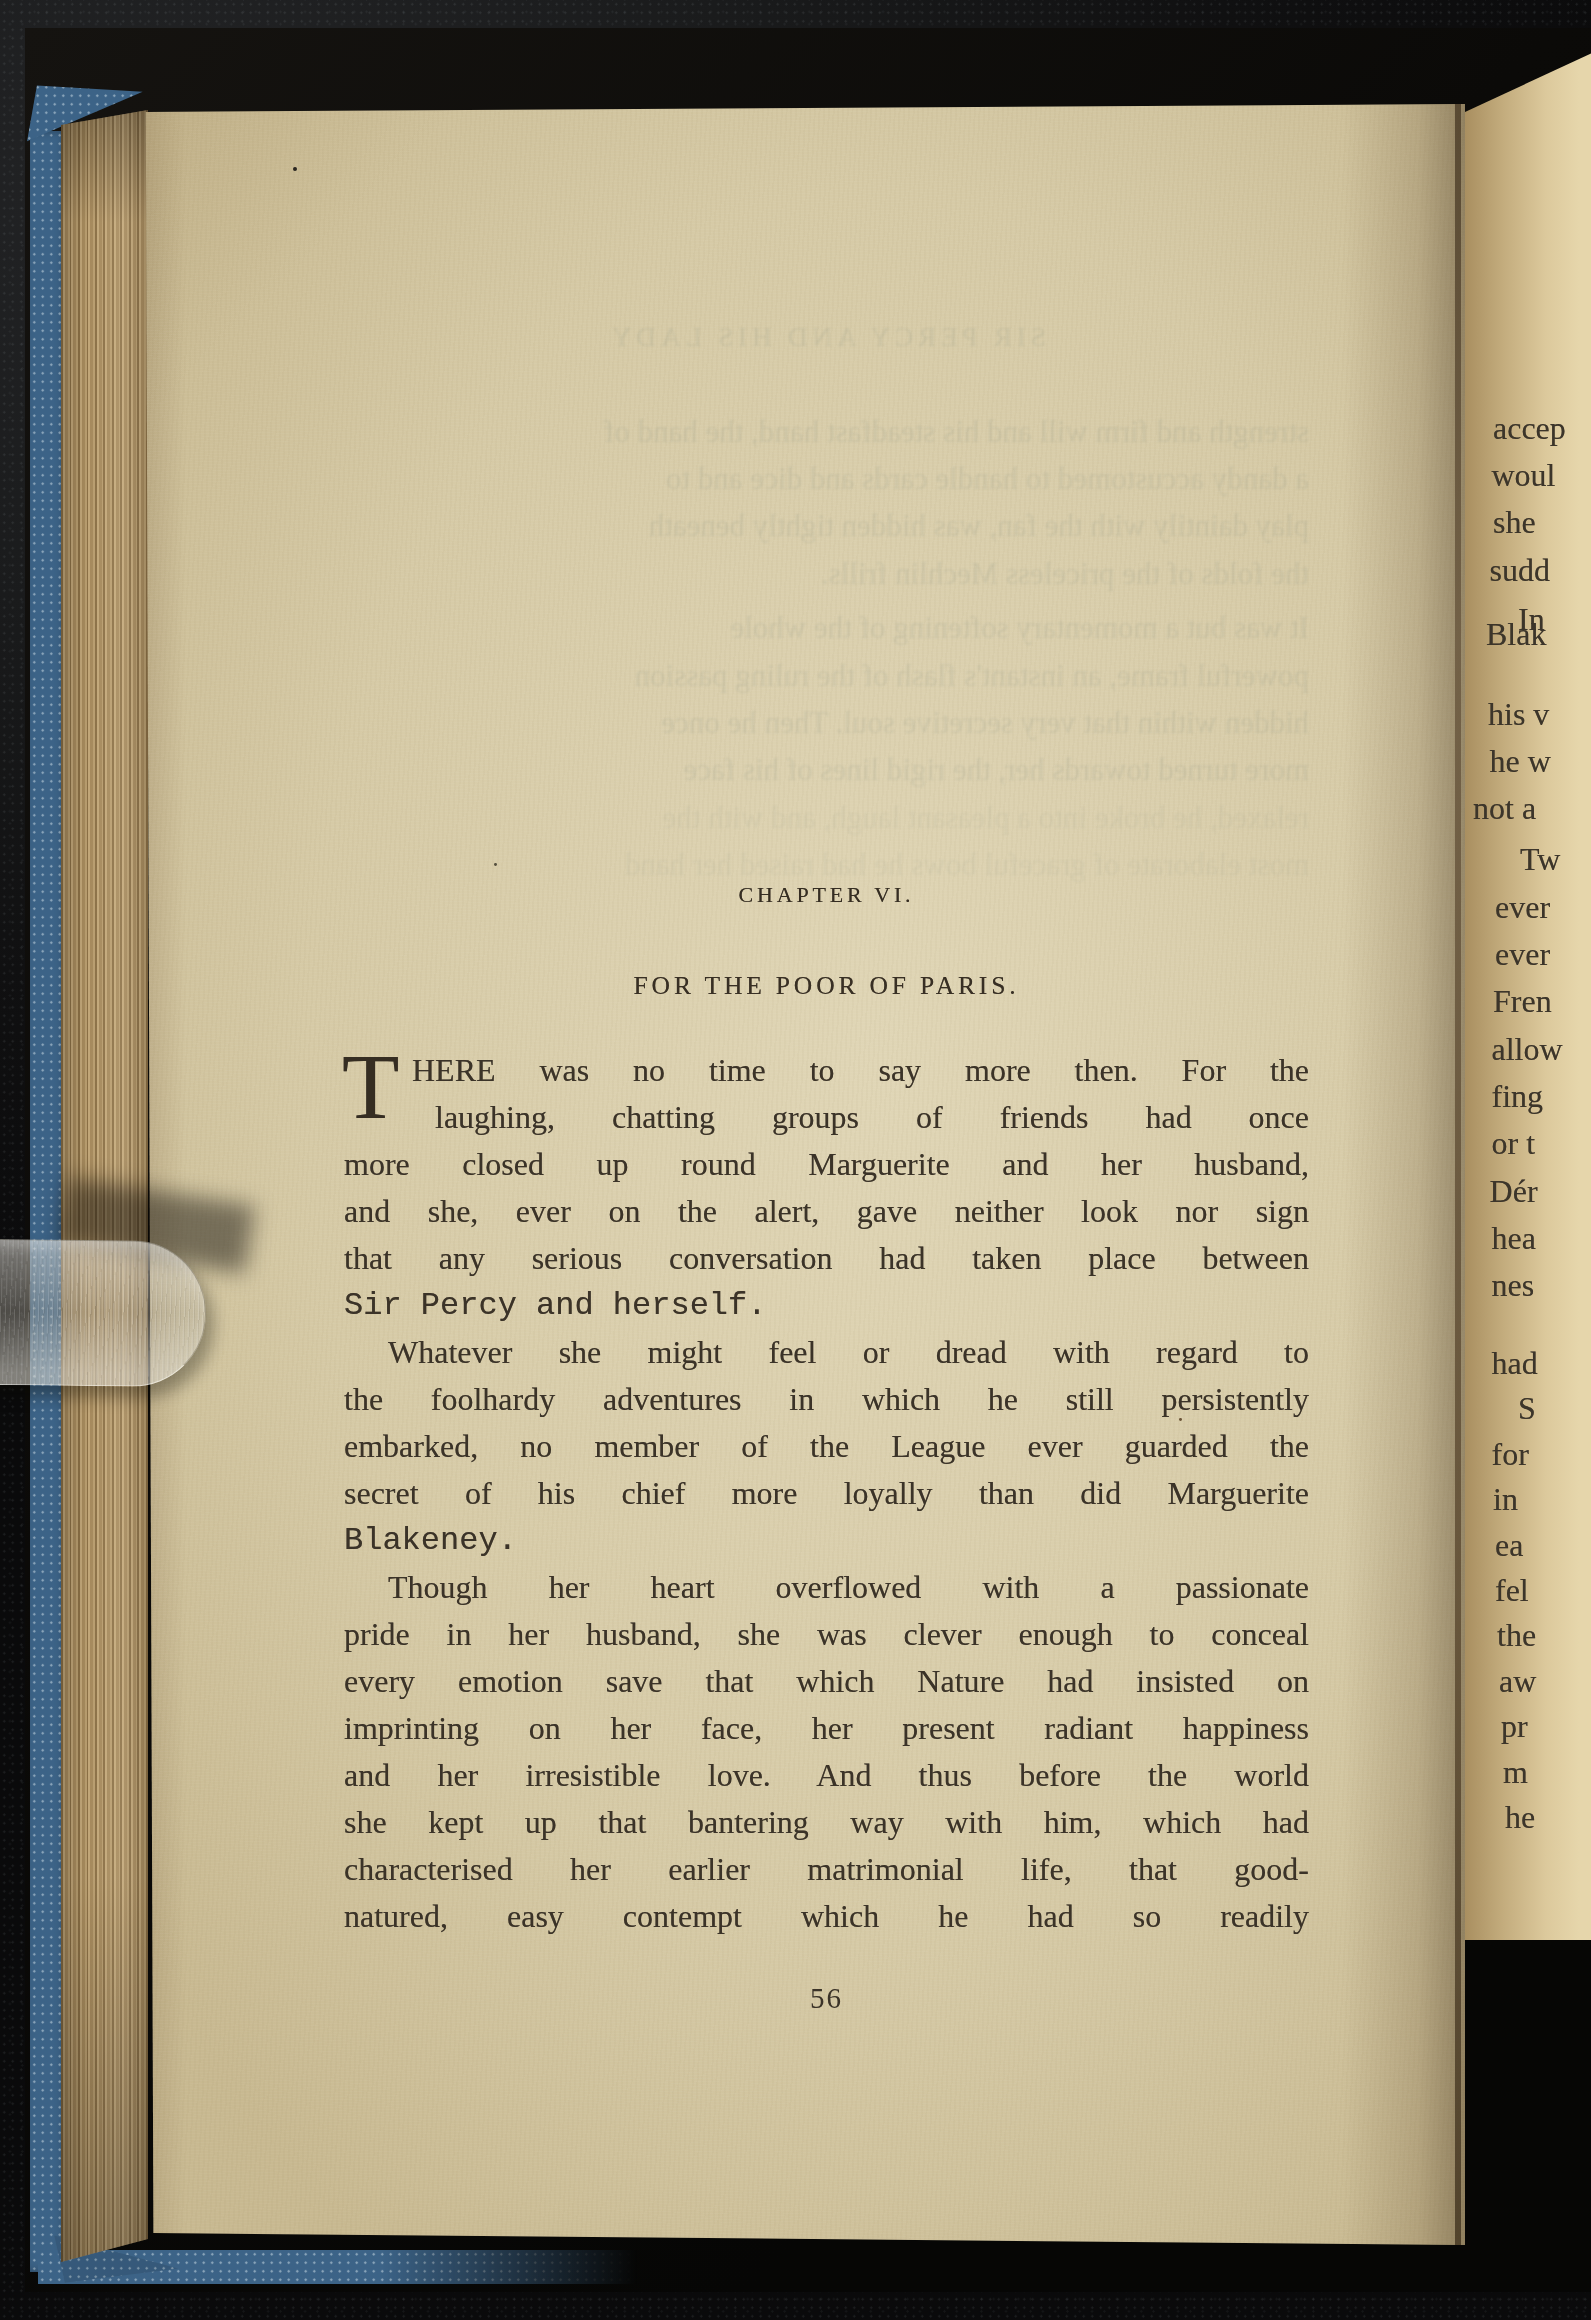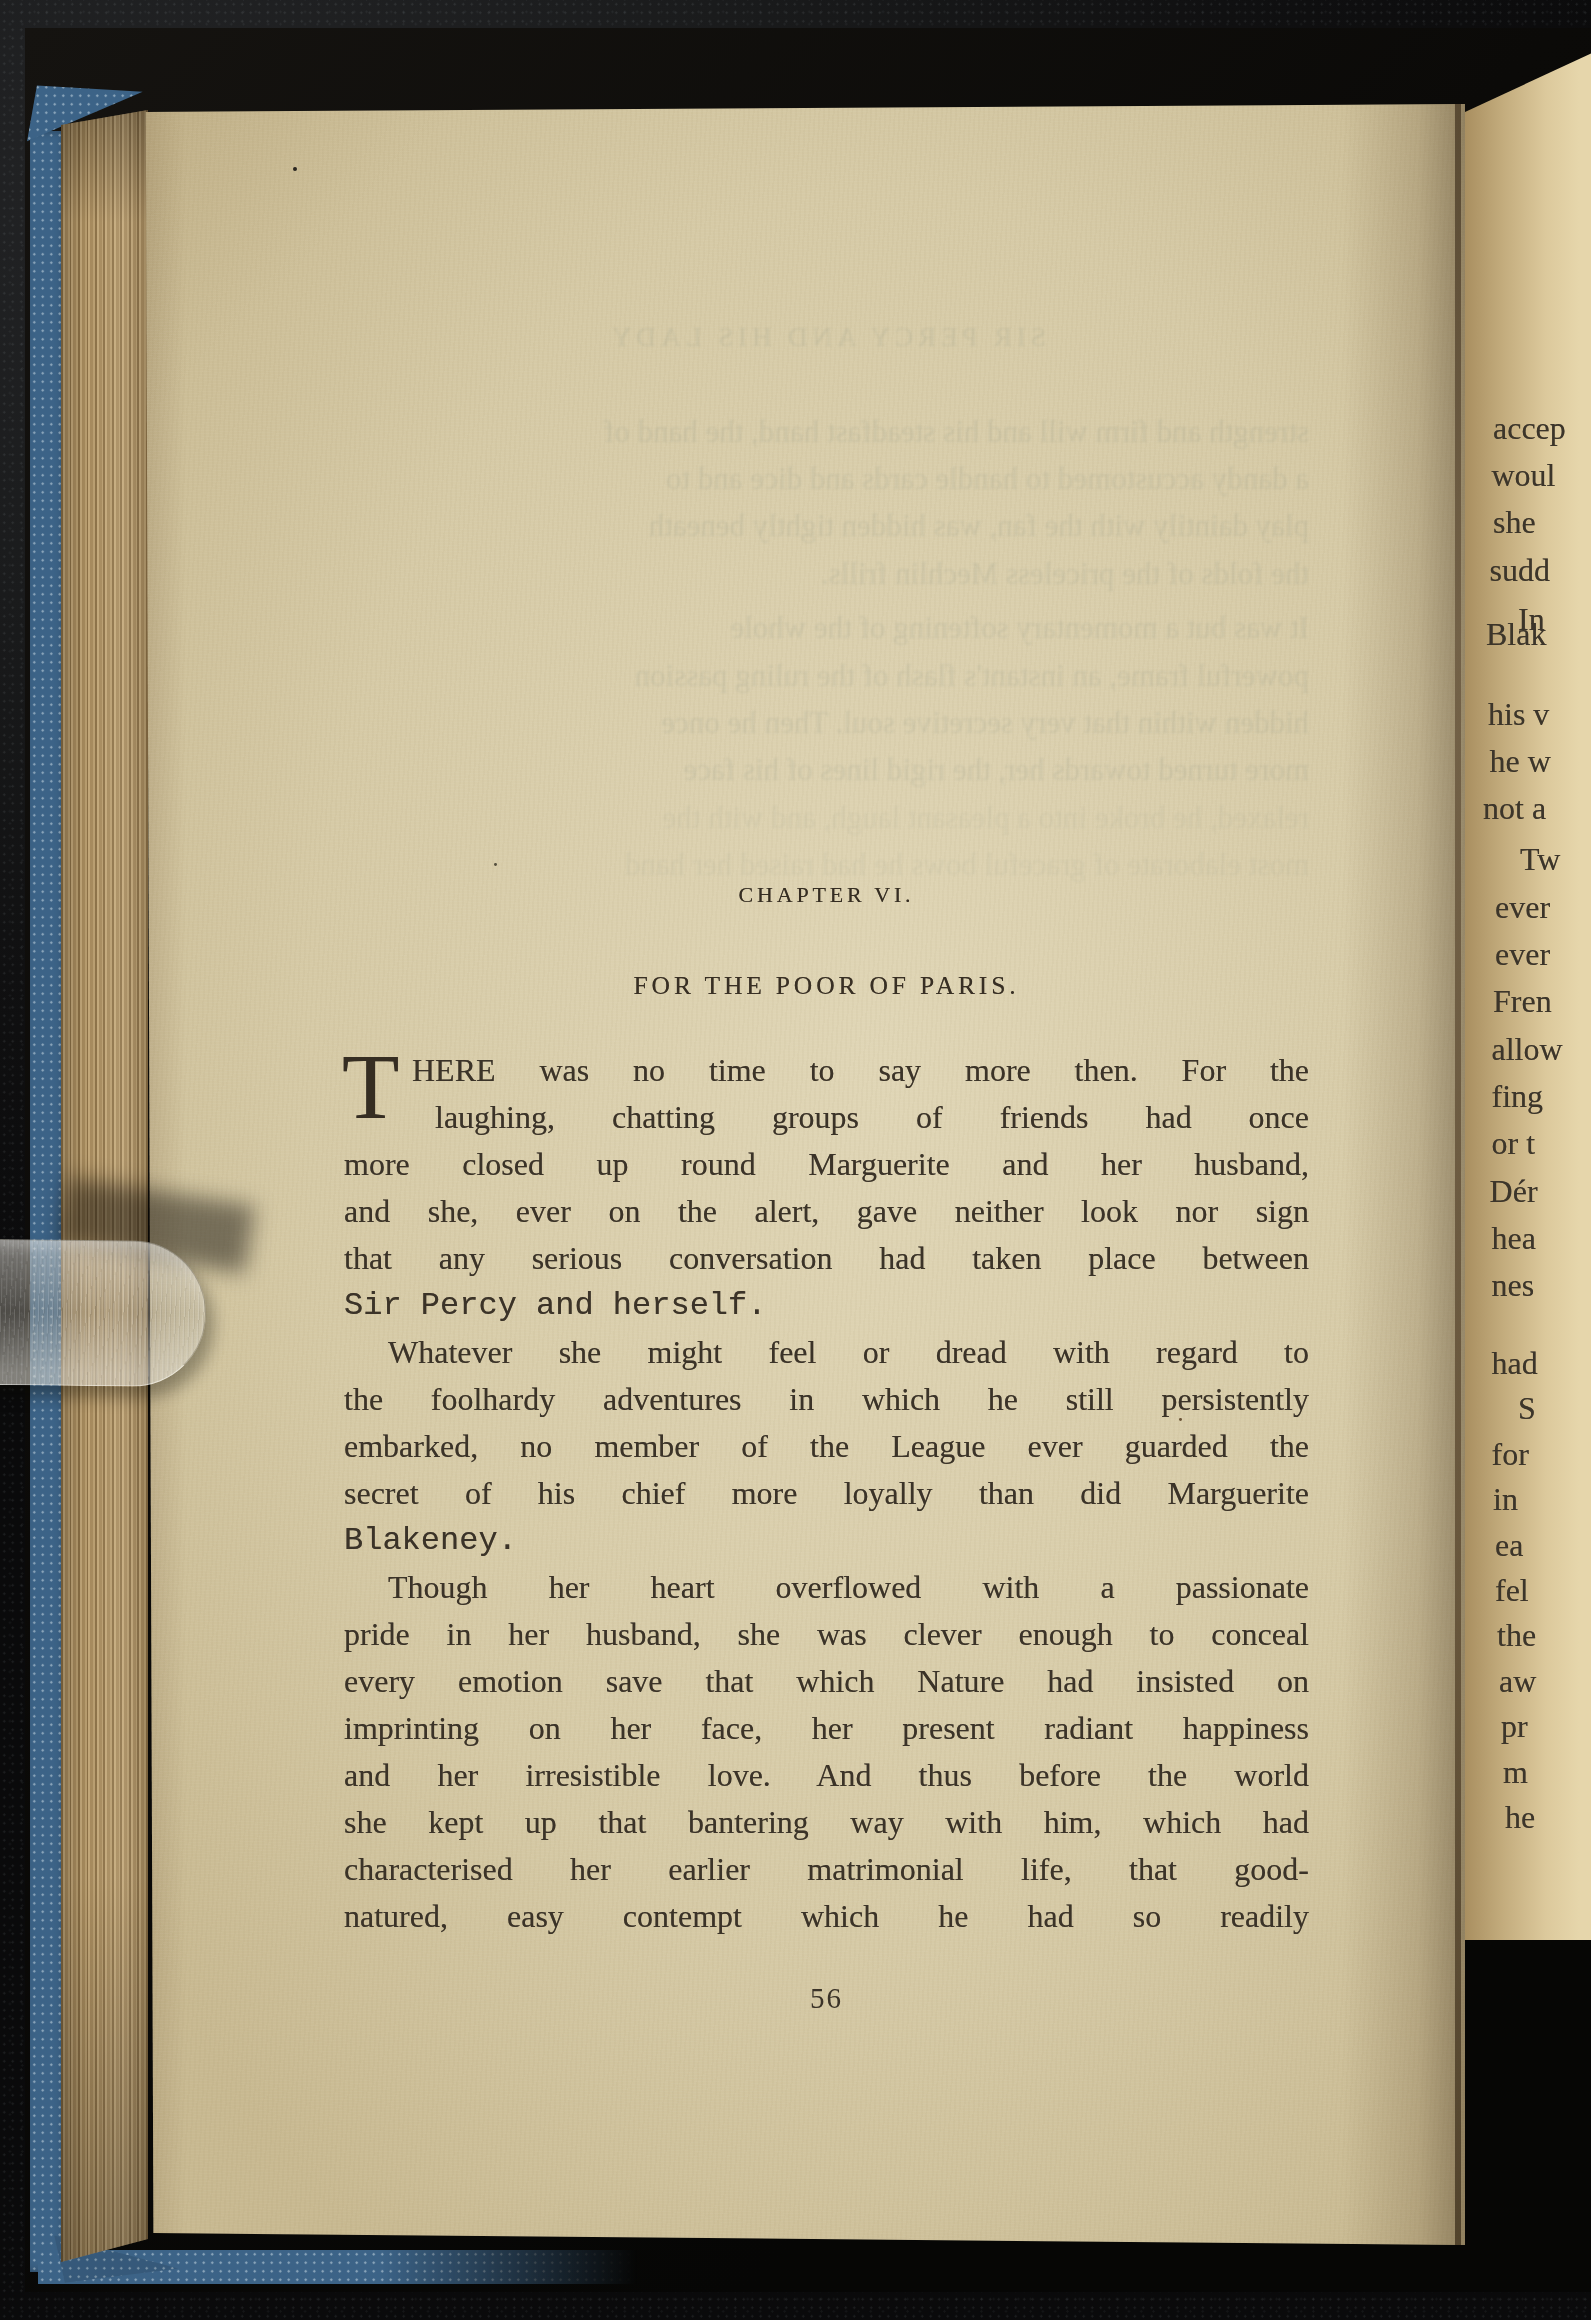--- a/index.html
+++ b/index.html
@@ -193,21 +193,21 @@
 
   <div class="page-right">
       <div class="frag" style="top: 409px; left: 28px;">accep</div>
       <div class="frag" style="top: 456px; left: 26.5px;">woul</div>
       <div class="frag" style="top: 503px; left: 28px;">she</div>
       <div class="frag" style="top: 551px; left: 24.6px;">sudd</div>
       <div class="frag" style="top: 600px; left: 53px;">In</div>
       <div class="frag" style="top: 615px; left: 21px;">Blak</div>
       <div class="frag" style="top: 695px; left: 23px;">his v</div>
       <div class="frag" style="top: 742px; left: 24.6px;">he w</div>
-      <div class="frag" style="top: 789px; left: 18px;">not a</div>
+      <div class="frag" style="top: 789px; left: 8px;">not a</div>
       <div class="frag" style="top: 840px; left: 55px;">Tw</div>
       <div class="frag" style="top: 888px; left: 30px;">ever</div>
       <div class="frag" style="top: 935px; left: 30px;">ever</div>
       <div class="frag" style="top: 982px; left: 28px;">Fren</div>
       <div class="frag" style="top: 1030px; left: 26.5px;">allow</div>
       <div class="frag" style="top: 1077px; left: 26.5px;">fing</div>
       <div class="frag" style="top: 1124px; left: 26.5px;">or t</div>
       <div class="frag" style="top: 1172px; left: 24.6px;">Dér</div>
       <div class="frag" style="top: 1219px; left: 26.5px;">hea</div>
       <div class="frag" style="top: 1266px; left: 26.5px;">nes</div>

